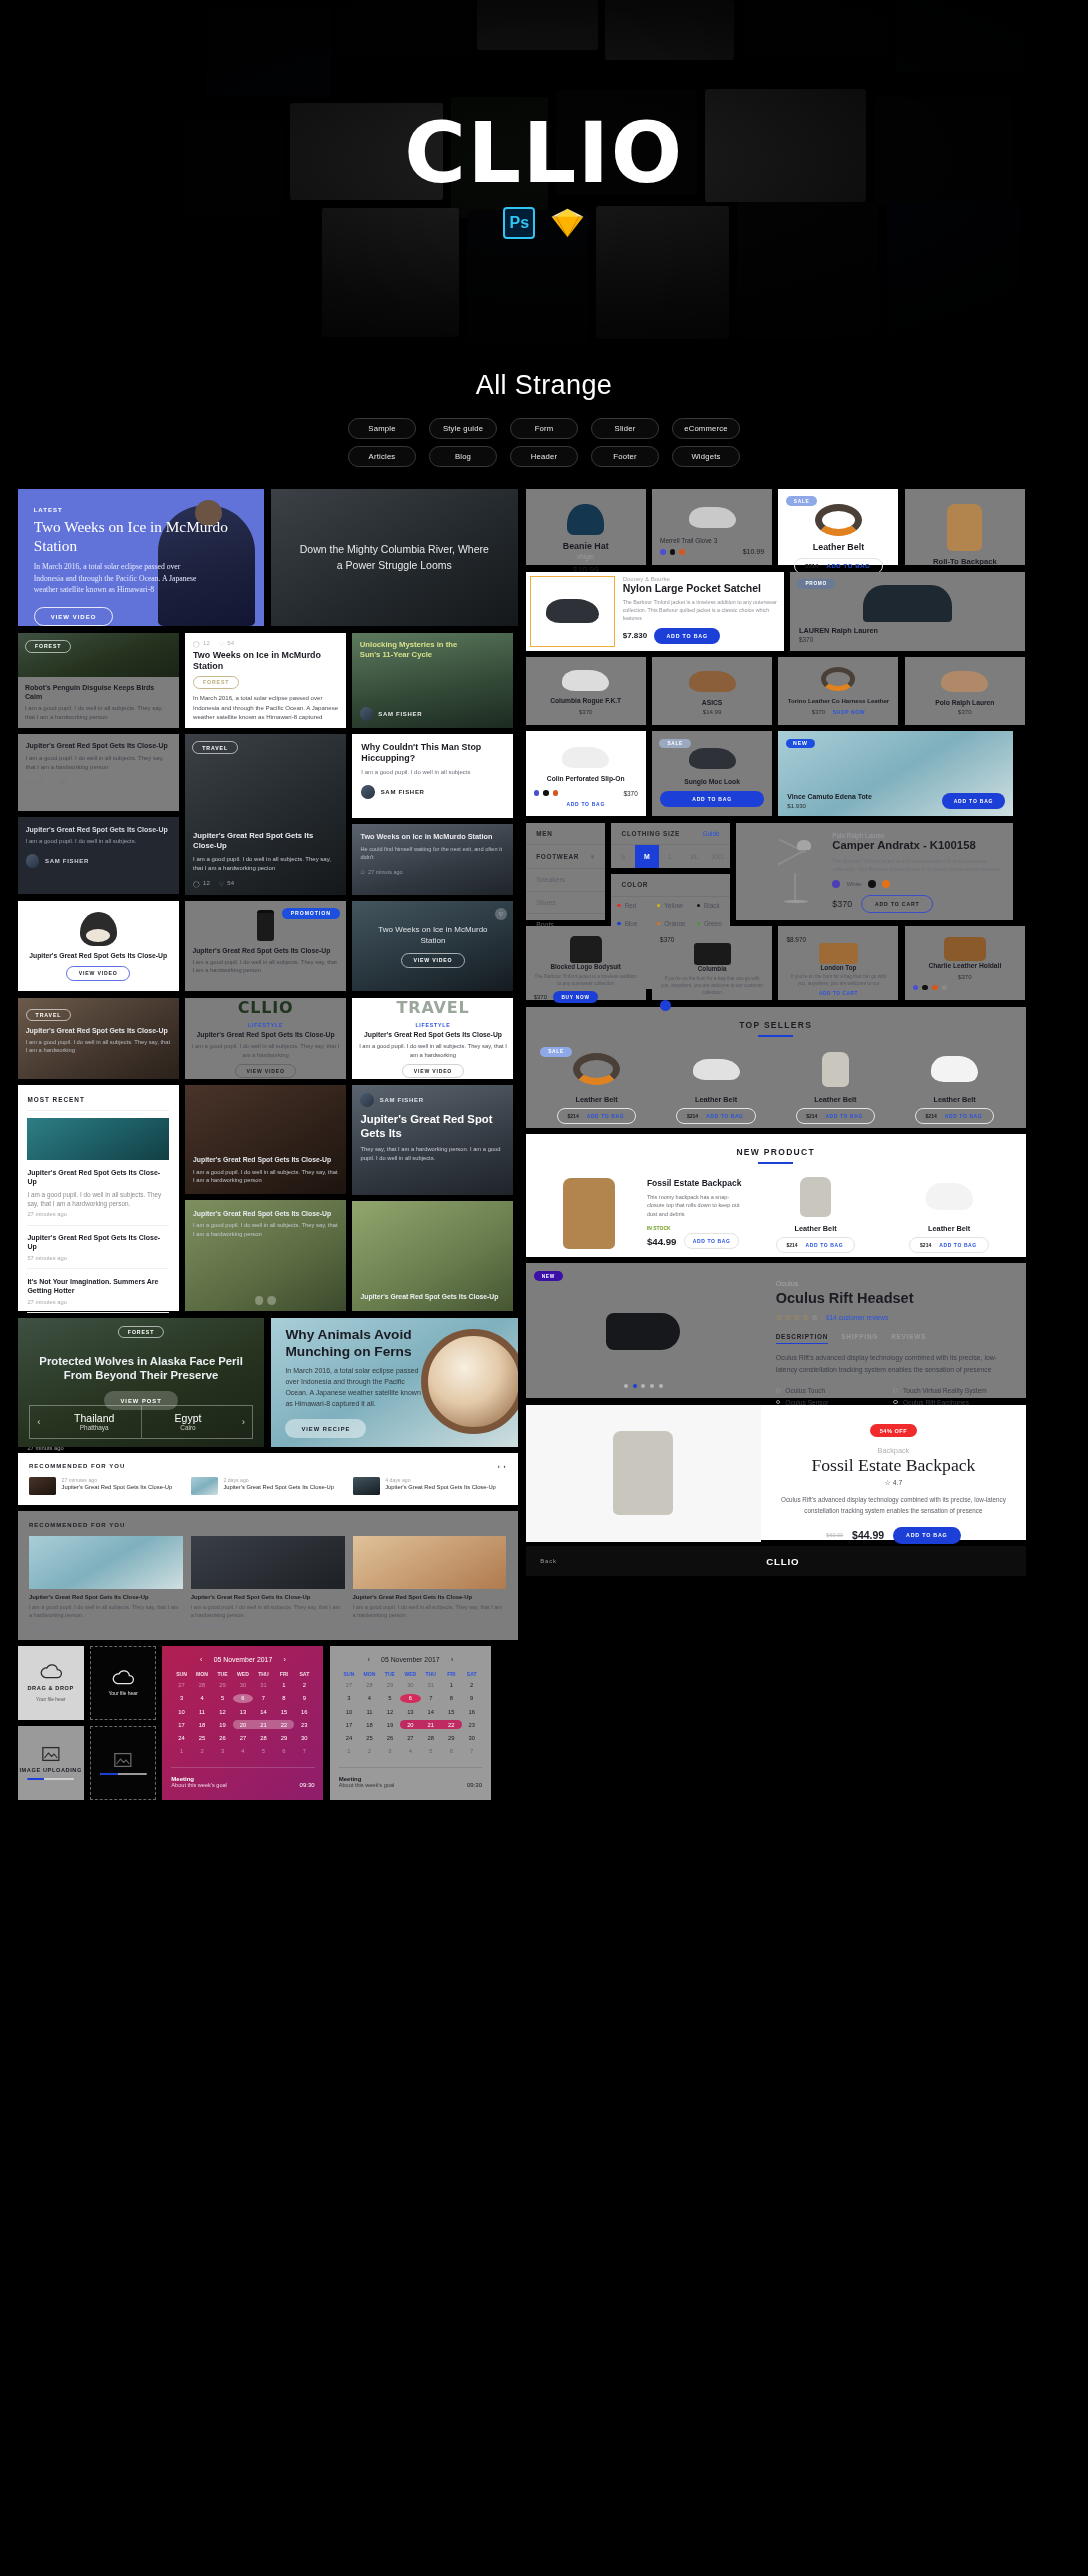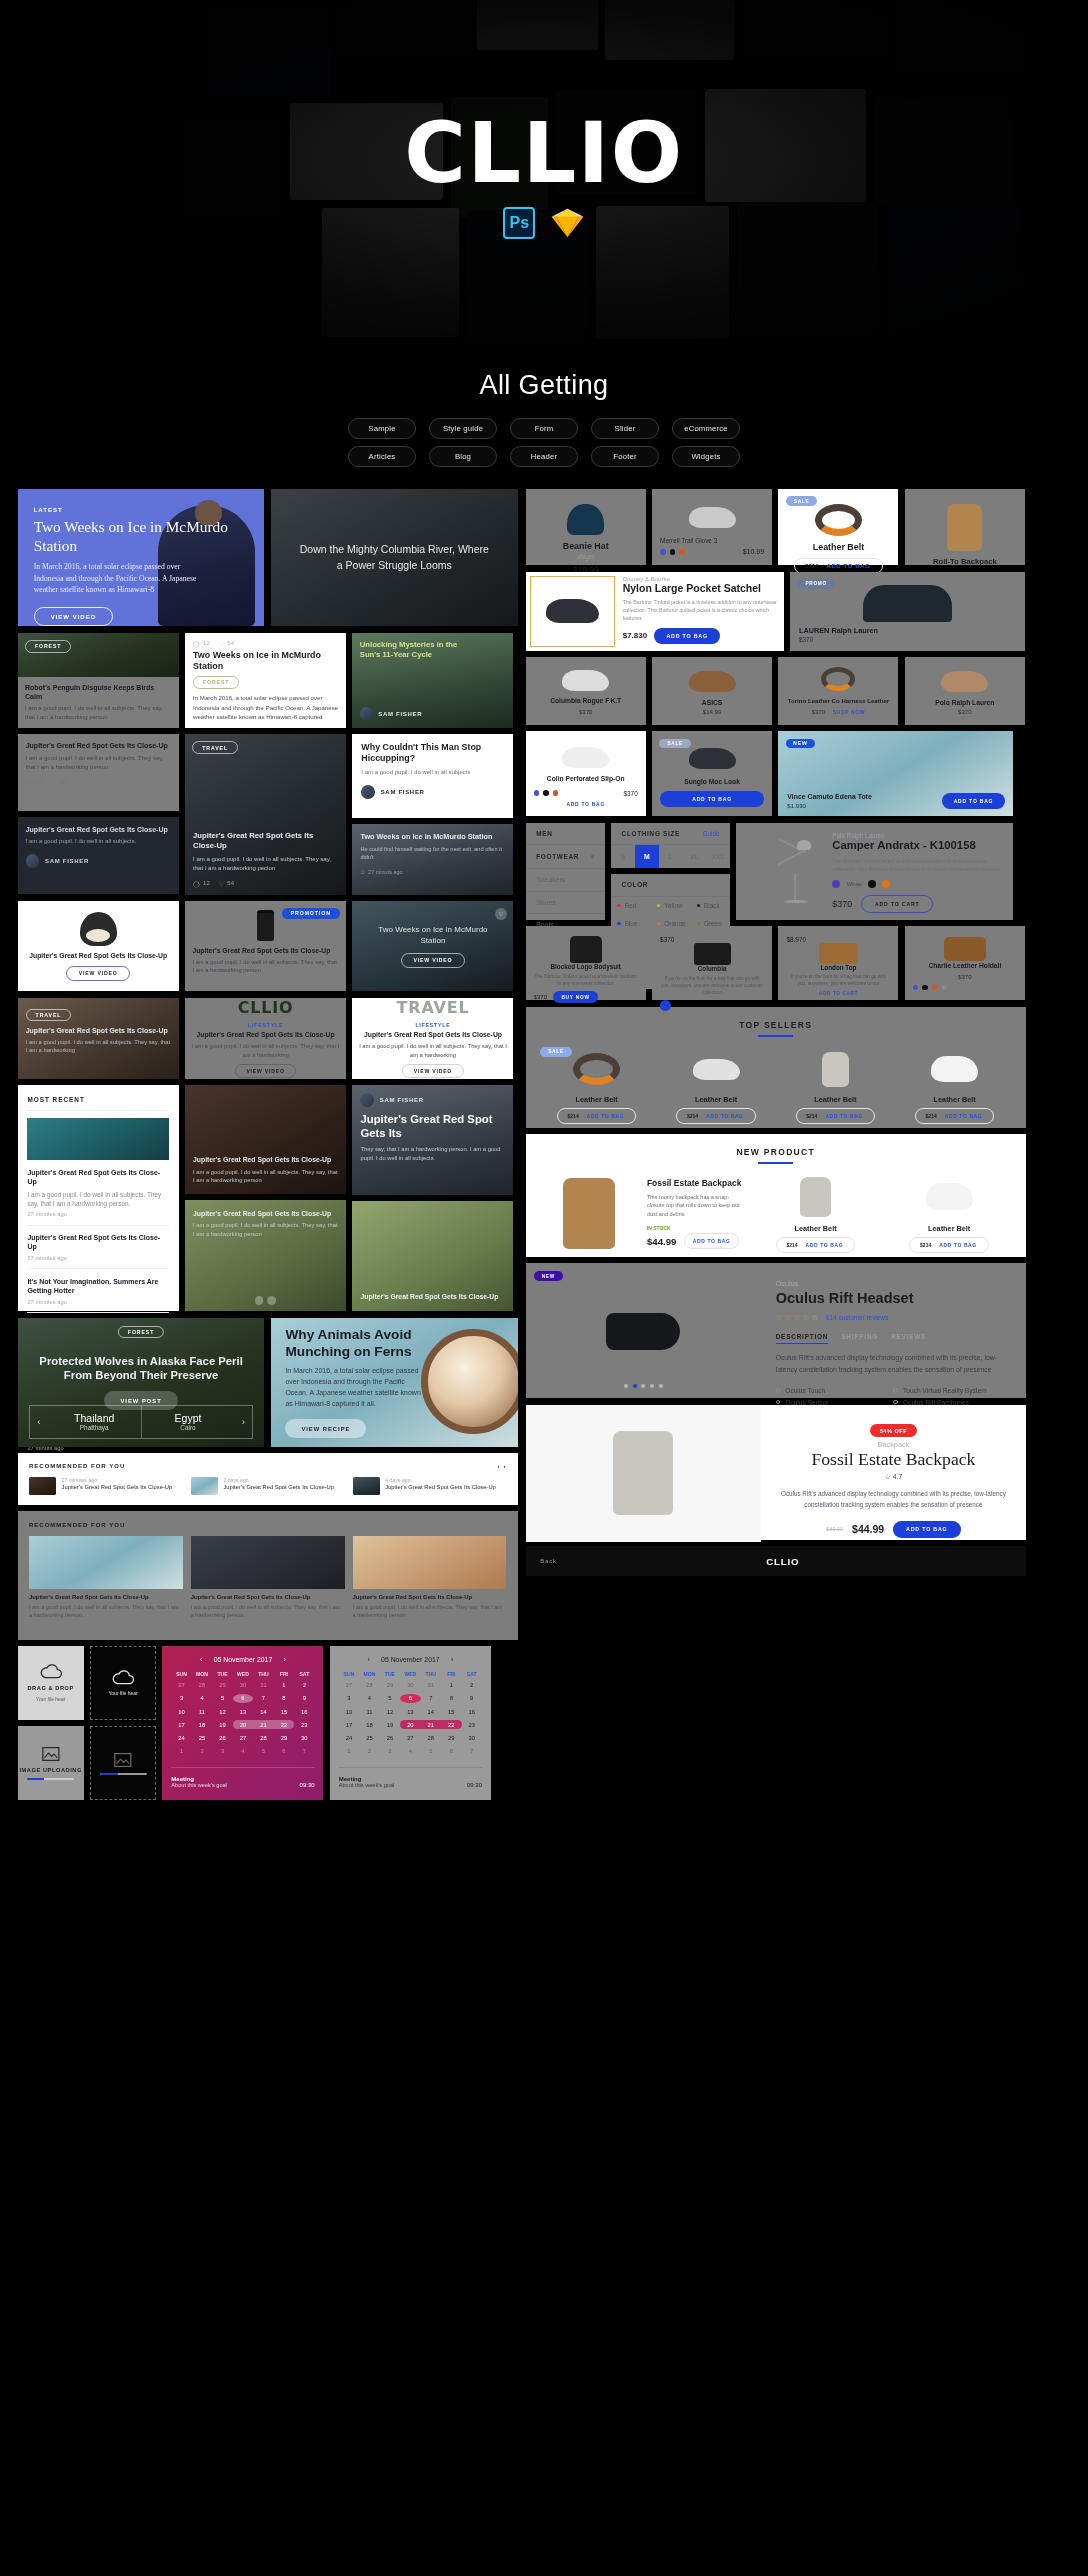--- a/index.html
+++ b/index.html
@@ -265,21 +265,21 @@
             <polygon points="36,12 42,12 22,38" fill="#fdad00"></polygon>
             <polygon points="22,2 8,12 2,12" fill="#feeeb7"></polygon>
             <polygon points="22,2 36,12 42,12" fill="#feeeb7"></polygon>
           </svg>
         </div>
       </div>
     </div>
   </section>
 
   <section class="elements-head">
-    <div class="elements-title">All Getting</div>
+    <div class="elements-title">All Strange</div>
     <div class="tagrows">
       <div class="tagrow">
         <div class="tag">Sample</div>
         <div class="tag">Style guide</div>
         <div class="tag">Form</div>
         <div class="tag">Slider</div>
         <div class="tag">eCommerce</div>
       </div>
       <div class="tagrow">
         <div class="tag">Articles</div>
@@ -1236,21 +1236,21 @@
           </div>
         </div>
       </div>
 
       <div class="detail" style="height:135px;background:#fff">
         <div class="media" style="background:#f7f7f7">
           <div class="bag grey" style="width:60px;height:84px"></div>
         </div>
         <div class="info" style="text-align:center">
           <div class="badge-off">54% OFF</div>
-          <div style="font-size:7.3px;color:#b0b0b0;margin-top:3px">Backpack</div>
+          <div style="font-size:7.3px;color:#b0b0b0;margin-top:9px">Backpack</div>
           <div class="serif-title">Fossil Estate Backpack</div>
           <div style="font-size:6.9px;color:#4a4d54;margin-top:3.2px">
             <span>☆</span>
             <span>4.7</span>
           </div>
           <div style="font-size:6.3px;line-height:1.75;color:#5a5d64;margin-top:7.3px">Oculus Rift's advanced display technology combined with its precise, low-latency constellation tracking system enables the sensation of presence</div>
           <div style="display:flex;gap:8.9px;align-items:center;justify-content:center;margin-top:10.5px">
             <span style="font-size:5.5px;color:#bdbdbd;text-decoration:line-through">$60.00</span>
             <span style="font-size:10.5px;font-weight:bold;color:#1b1b23">$44.99</span>
             <span class="btn-solid" style="padding:5.6px 13px;font-size:5.3px">ADD TO BAG</span>

